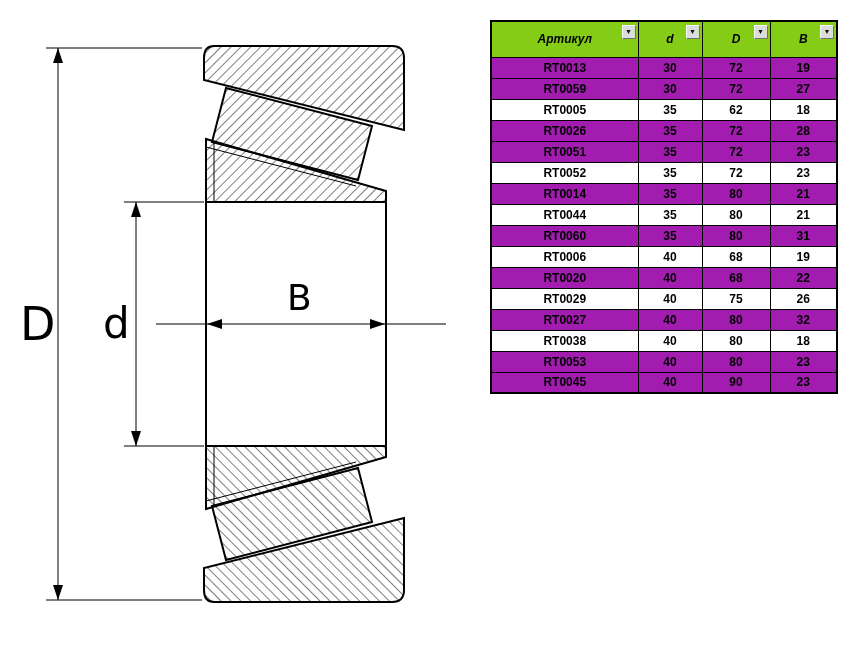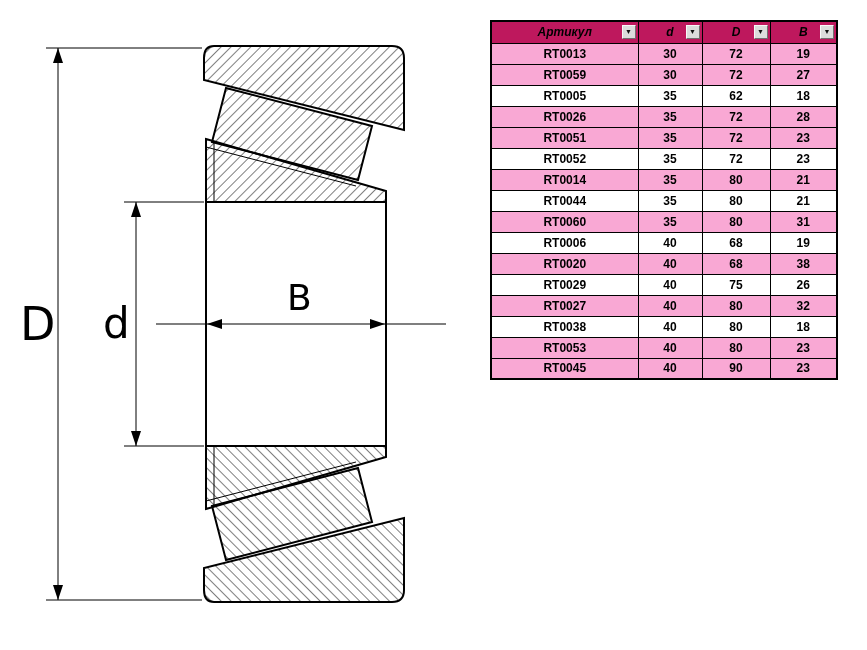--- a/index.html
+++ b/index.html
@@ -36,26 +36,26 @@
     height:21px;
     padding:0 2px;
     text-align:center;
     font-size:12px;
     font-weight:bold;
     color:#000;
     overflow:hidden;
     white-space:nowrap;
   }
   th {
-    background:#be185d;
+    background:#84cc16;
     font-style:italic;
     position:relative;
-    height:22px;
-  }
-  tr.alt td { background:#f9a8d4; }
+    height:36px;
+  }
+  tr.alt td { background:#a21caf; }
   .hlabel { display:inline-block; }
   .filter-btn {
     position:absolute; right:2px; top:3px;
     width:14px; height:14px;
     font-size:7px; line-height:12px;
     font-style:normal;
     background:#dcdcdc;
     border:1px solid;
     border-color:#f8f8f8 #707070 #707070 #f8f8f8;
     color:#111;
@@ -206,21 +206,21 @@
           <td>RT0006</td>
           <td>40</td>
           <td>68</td>
           <td>19</td>
         </tr>
 
         <tr class="alt">
           <td>RT0020</td>
           <td>40</td>
           <td>68</td>
-          <td>38</td>
+          <td>22</td>
         </tr>
 
         <tr>
           <td>RT0029</td>
           <td>40</td>
           <td>75</td>
           <td>26</td>
         </tr>
 
         <tr class="alt">

